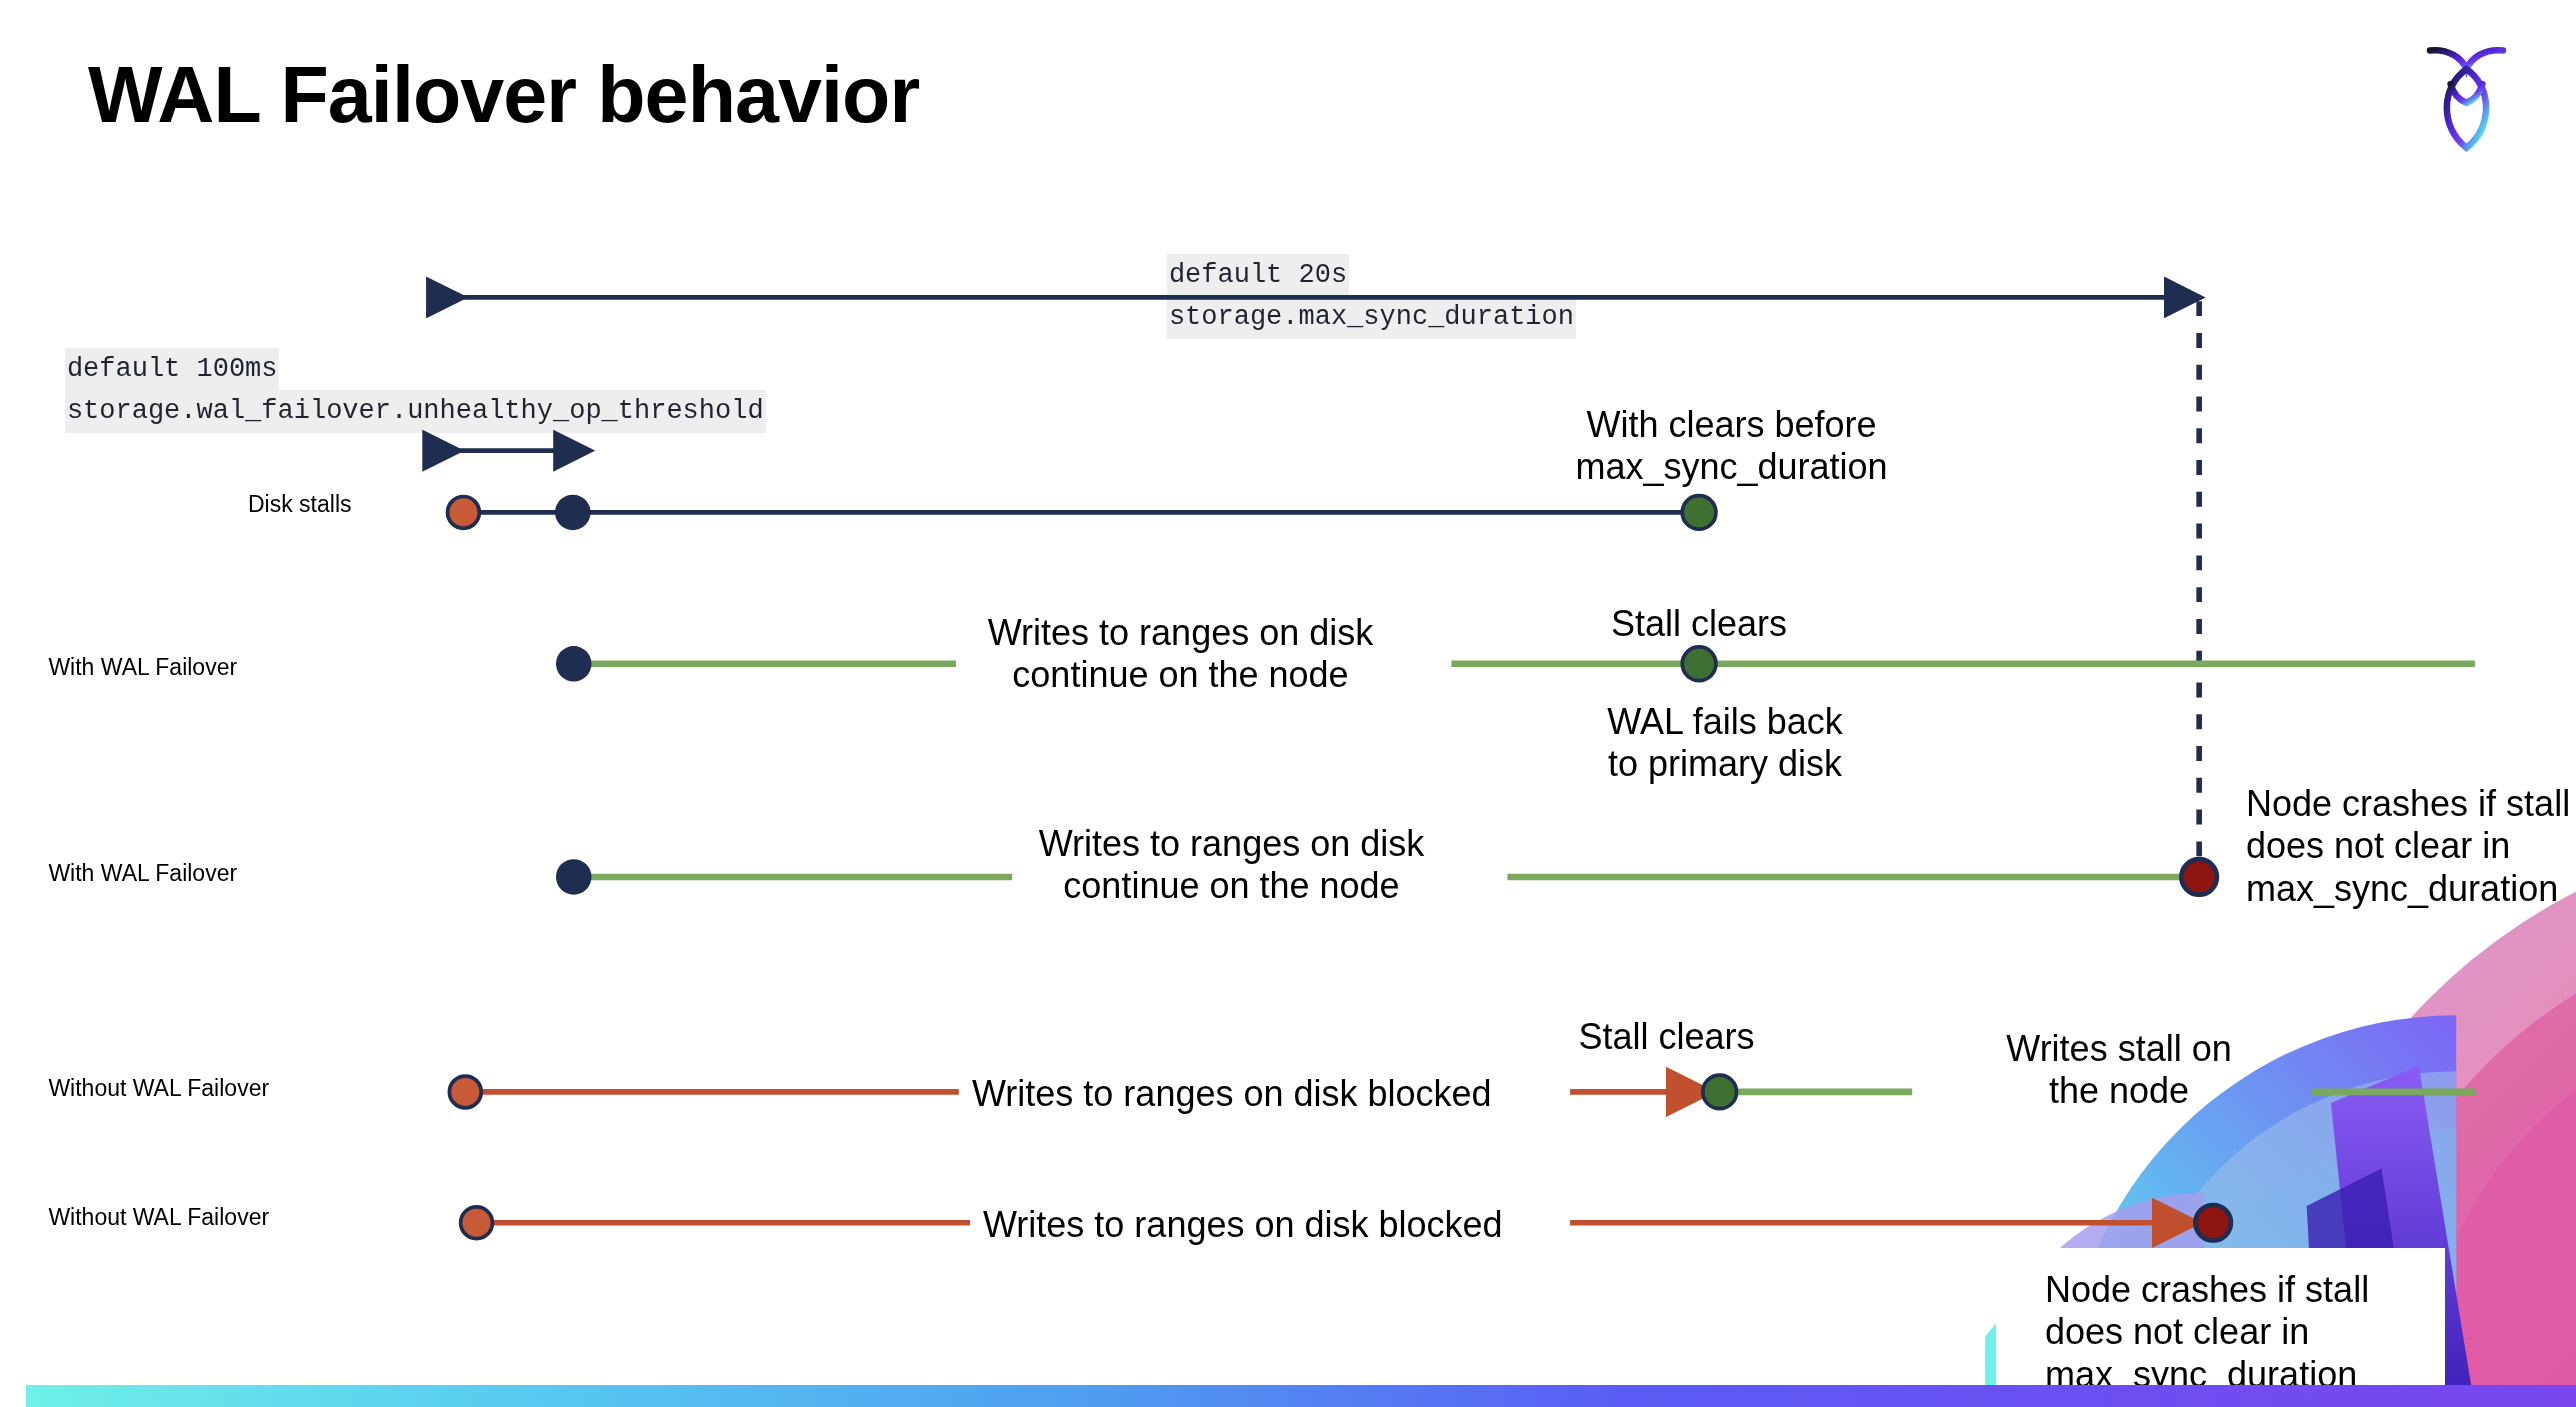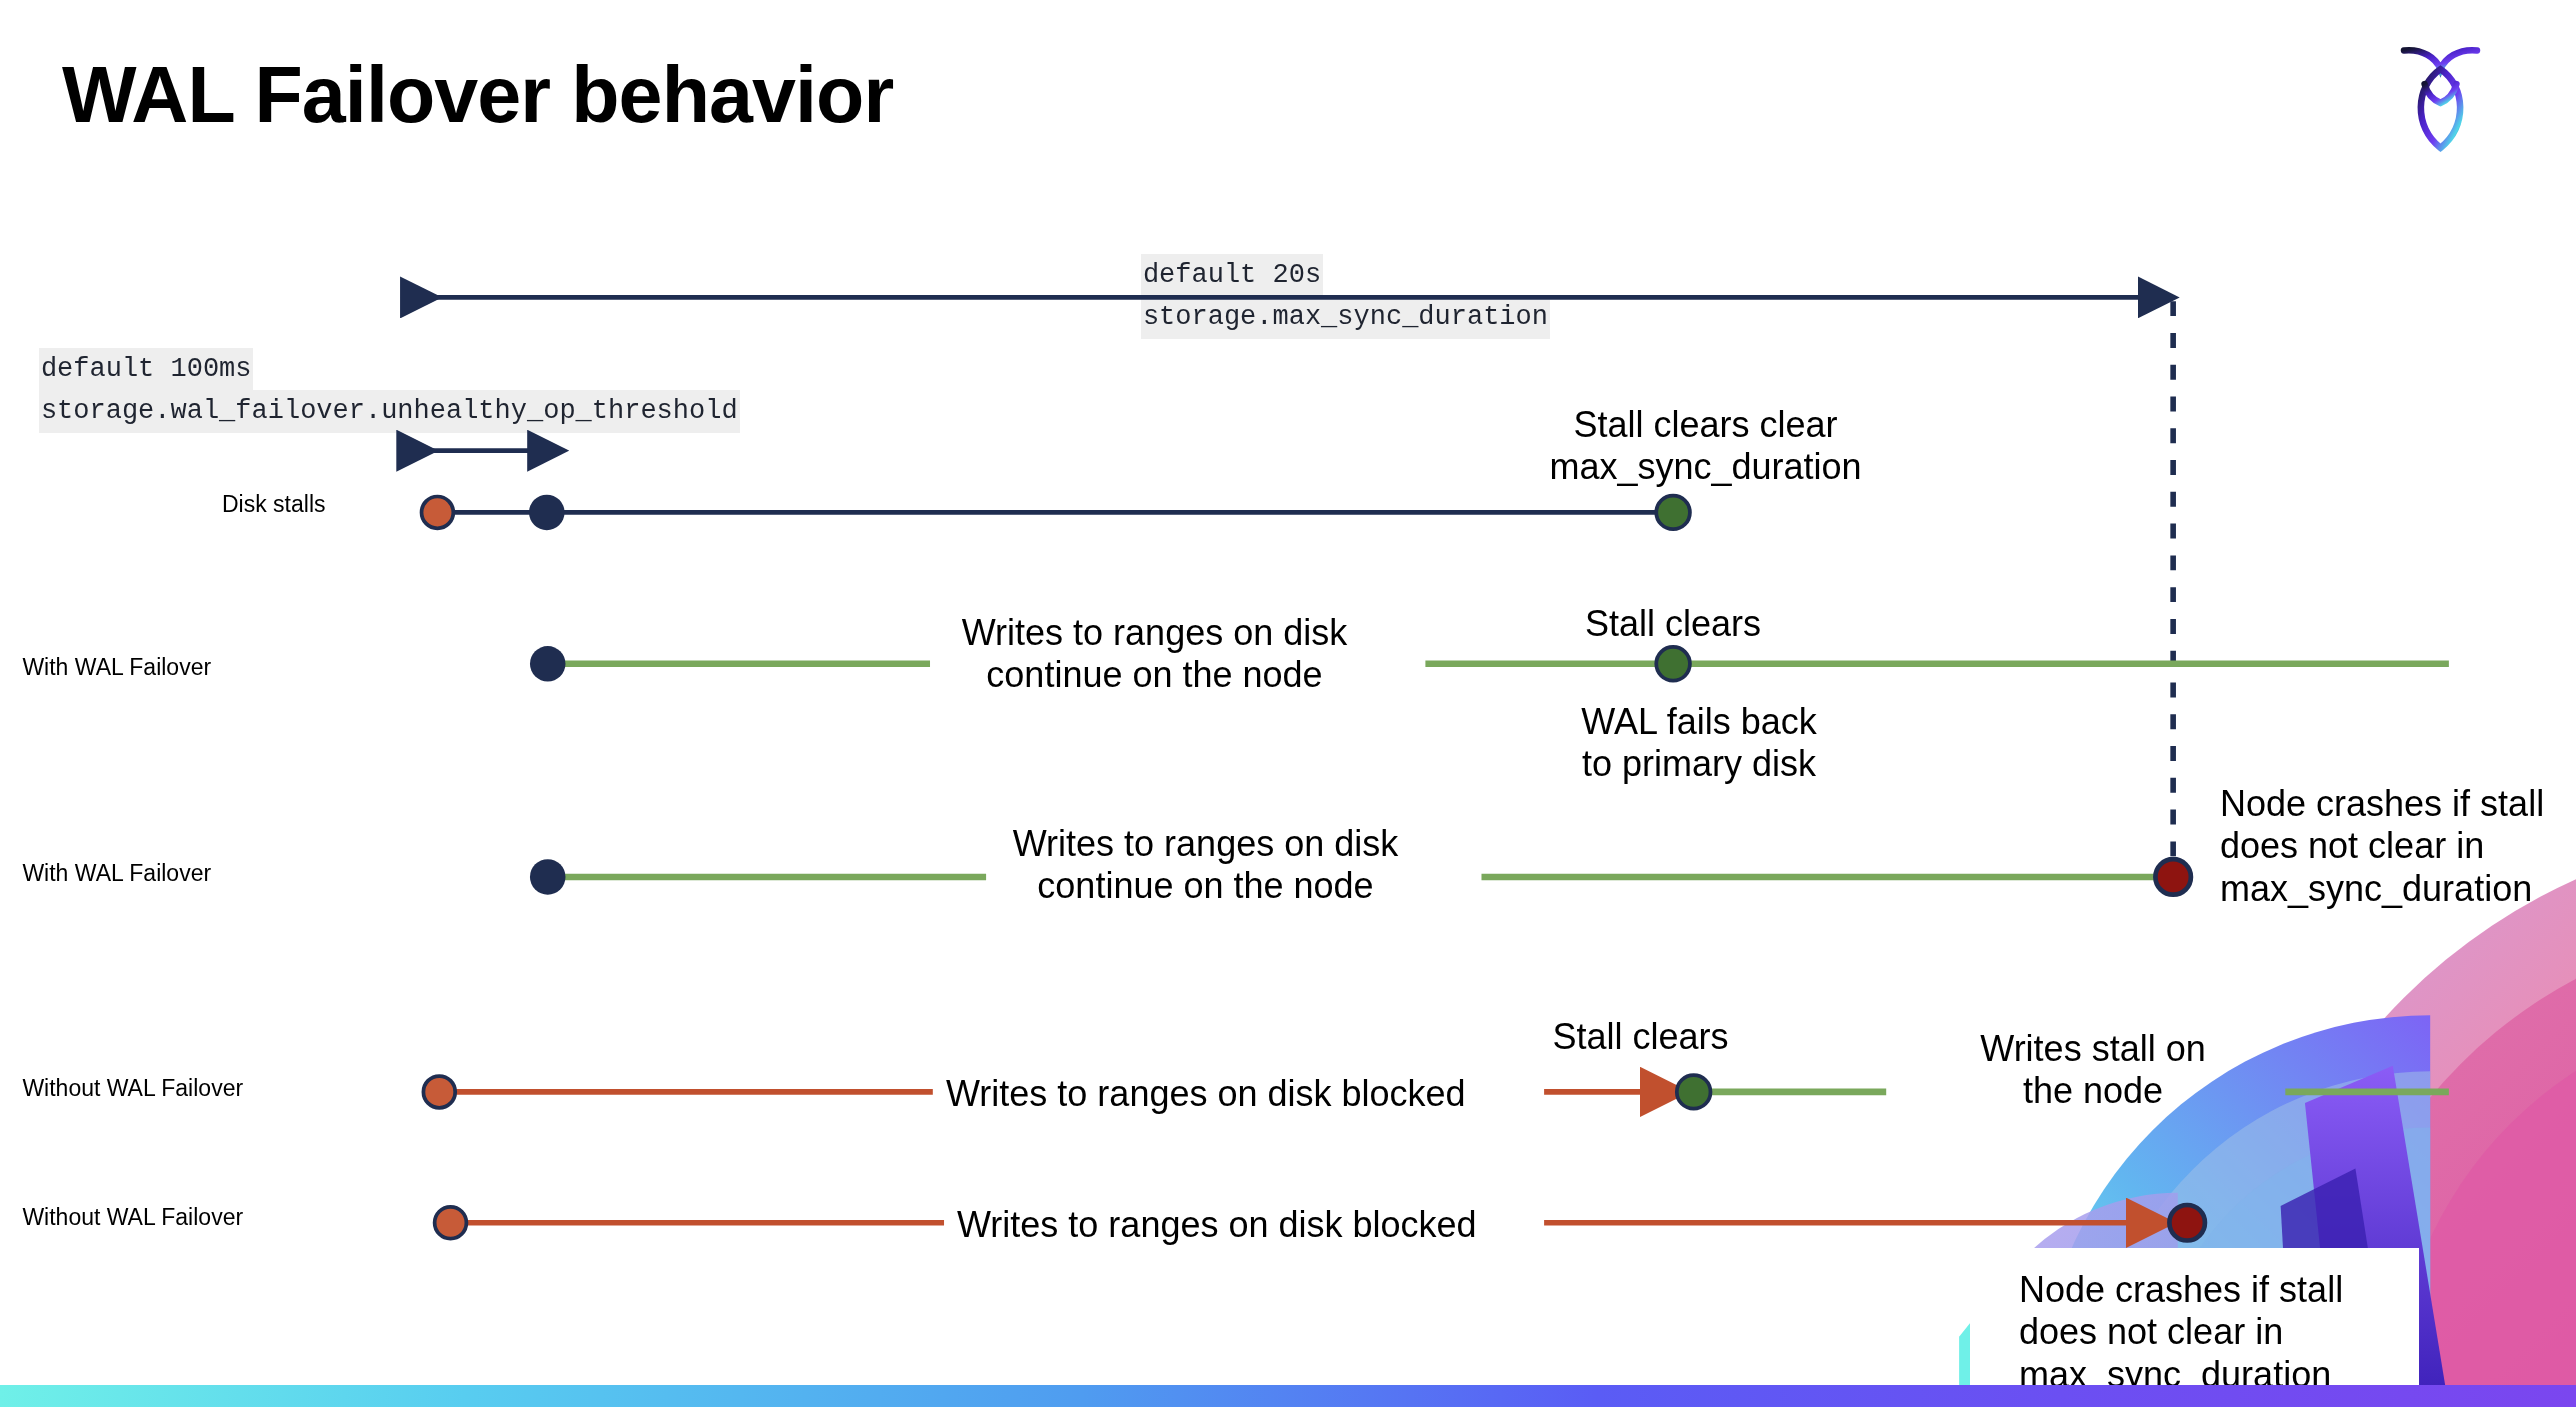--- a/index.html
+++ b/index.html
@@ -3,21 +3,21 @@
 <meta charset="utf-8">
 <style>
   html,body{margin:0;padding:0;}
   body{
     width:2576px;height:1408px;
     background:#ffffff;
     font-family:"Liberation Sans", sans-serif;
     overflow:hidden;
     position:relative;
   }
-  .stage{position:absolute;inset:0;overflow:hidden;}
+  .stage{position:absolute;inset:0;overflow:hidden;margin-left:26px;}
 
   
   #page-title{
     position:absolute;left:62px;top:49px;
     font-size:79px;font-weight:bold;color:#000000;
     letter-spacing:-0.9px;white-space:nowrap;
   }
 
   
   #brand-logo{position:absolute;left:2389px;top:28px;width:103px;height:131px;}
@@ -199,21 +199,21 @@
     <circle cx="470" cy="1168" r="17" fill="#c75b38" stroke="#1f2d50" stroke-width="4"></circle>
     <circle cx="1812" cy="1168" r="18" fill="#3f7031" stroke="#1f2d50" stroke-width="4"></circle>
 
     <line x1="482" y1="1308" x2="1010" y2="1308" stroke="#c1502e" stroke-width="6"></line>
     <line x1="1652" y1="1308" x2="2320" y2="1308" stroke="#c1502e" stroke-width="6" marker-end="url(#arrOrangeR)"></line>
     <circle cx="482" cy="1308" r="17" fill="#c75b38" stroke="#1f2d50" stroke-width="4"></circle>
     <circle cx="2340" cy="1308" r="19" fill="#8e1410" stroke="#1f2d50" stroke-width="5"></circle>
   </svg>
 
   <div class="callout ctr" id="cal-stall-before">
-    <div>Stall clears clear</div>
+    <div>With clears before</div>
     <div>max_sync_duration</div>
   </div>
 
 
   <div class="callout ctr" id="cal-writes-1">
     <div>Writes to ranges on disk</div>
     <div>continue on the node</div>
   </div>
 
   <div class="callout ctr" id="cal-stall-clears-1">Stall clears</div>

